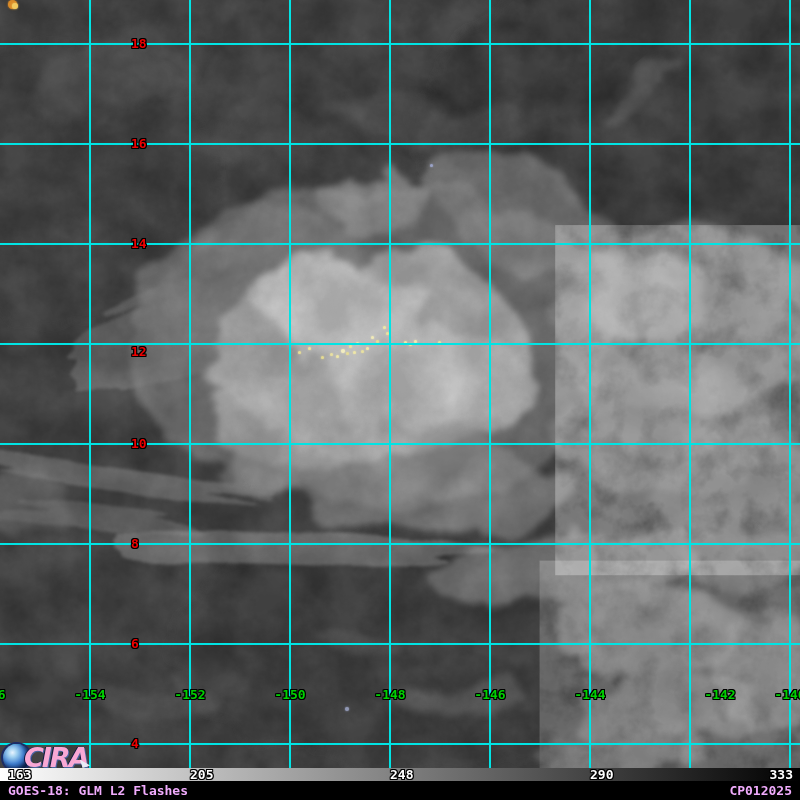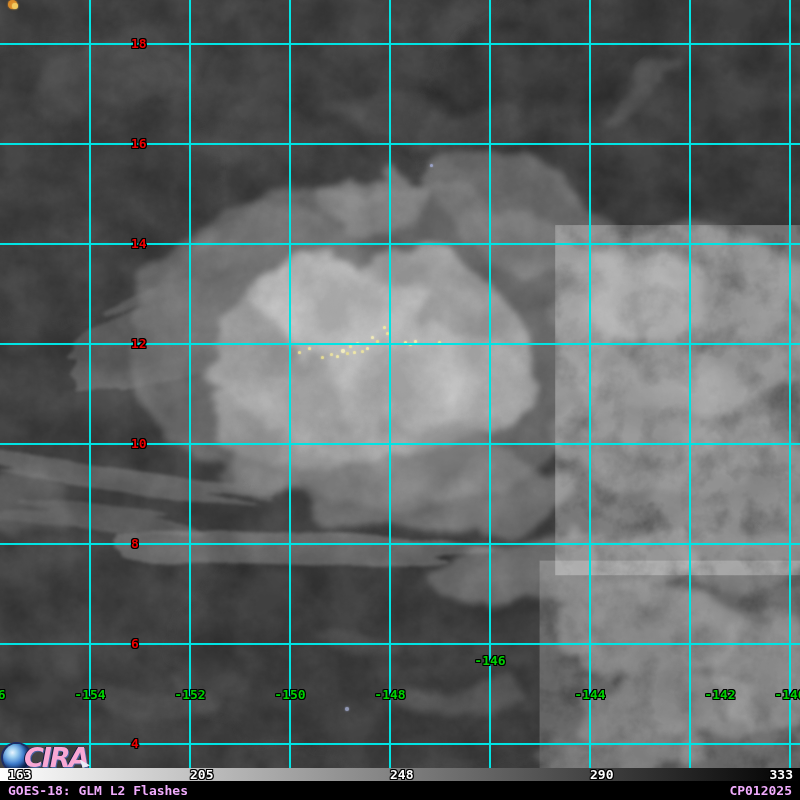--- a/index.html
+++ b/index.html
@@ -165,31 +165,31 @@
         <div class="vline" style="left: 389px;"></div>
         <div class="vline" style="left: 489px;"></div>
         <div class="vline" style="left: 589px;"></div>
         <div class="vline" style="left: 689px;"></div>
         <div class="vline" style="left: 789px;"></div>
       </div>
     <div id="maplabels">
         <div class="lat-lbl outl" style="top: 44px;">18</div>
         <div class="lat-lbl outl" style="top: 144px;">16</div>
         <div class="lat-lbl outl" style="top: 244px;">14</div>
-        <div class="lat-lbl outl" style="top: 344px;">12</div>
+        <div class="lat-lbl outl" style="top: 352px;">12</div>
         <div class="lat-lbl outl" style="top: 444px;">10</div>
         <div class="lat-lbl outl" style="top: 544px;">8</div>
         <div class="lat-lbl outl" style="top: 644px;">6</div>
         <div class="lat-lbl outl" style="top: 744px;">4</div>
         <div class="lon-lbl outl" style="left: -10px; top: 694px;">-156</div>
         <div class="lon-lbl outl" style="left: 90px; top: 694px;">-154</div>
         <div class="lon-lbl outl" style="left: 190px; top: 694px;">-152</div>
         <div class="lon-lbl outl" style="left: 290px; top: 694px;">-150</div>
         <div class="lon-lbl outl" style="left: 390px; top: 694px;">-148</div>
-        <div class="lon-lbl outl" style="left: 490px; top: 660px;">-146</div>
+        <div class="lon-lbl outl" style="left: 490px; top: 694px;">-146</div>
         <div class="lon-lbl outl" style="left: 590px; top: 694px;">-144</div>
         <div class="lon-lbl outl" style="left: 720px; top: 694px;">-142</div>
         <div class="lon-lbl outl" style="left: 790px; top: 694px;">-140</div>
       </div>
 
     <div id="logo">
       <span class="globe"></span>
       <span class="logotext">CIRA</span>
       <span class="dish"></span>
     </div>

